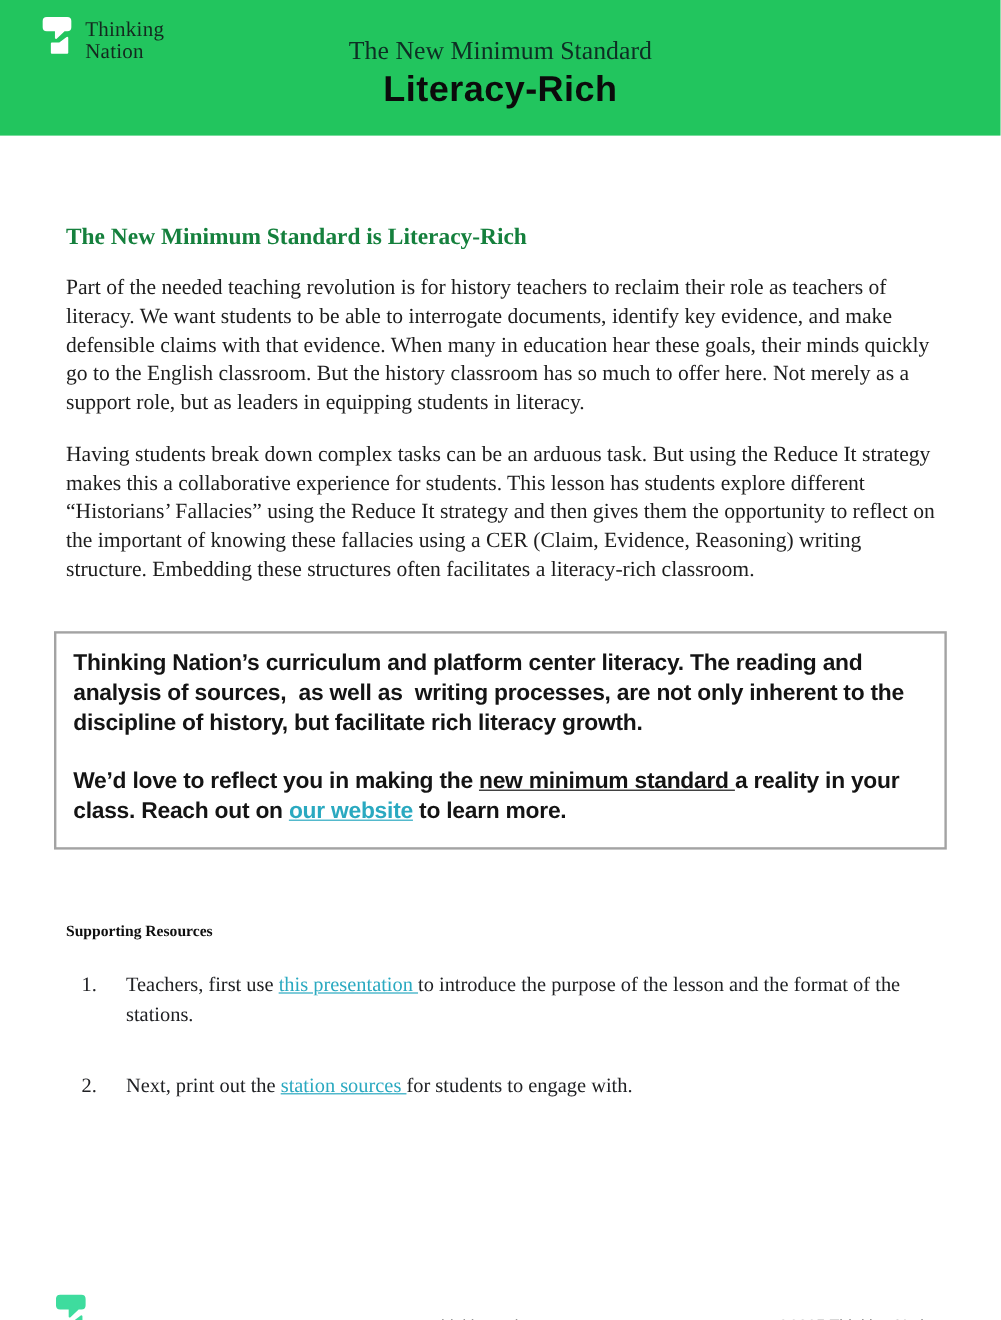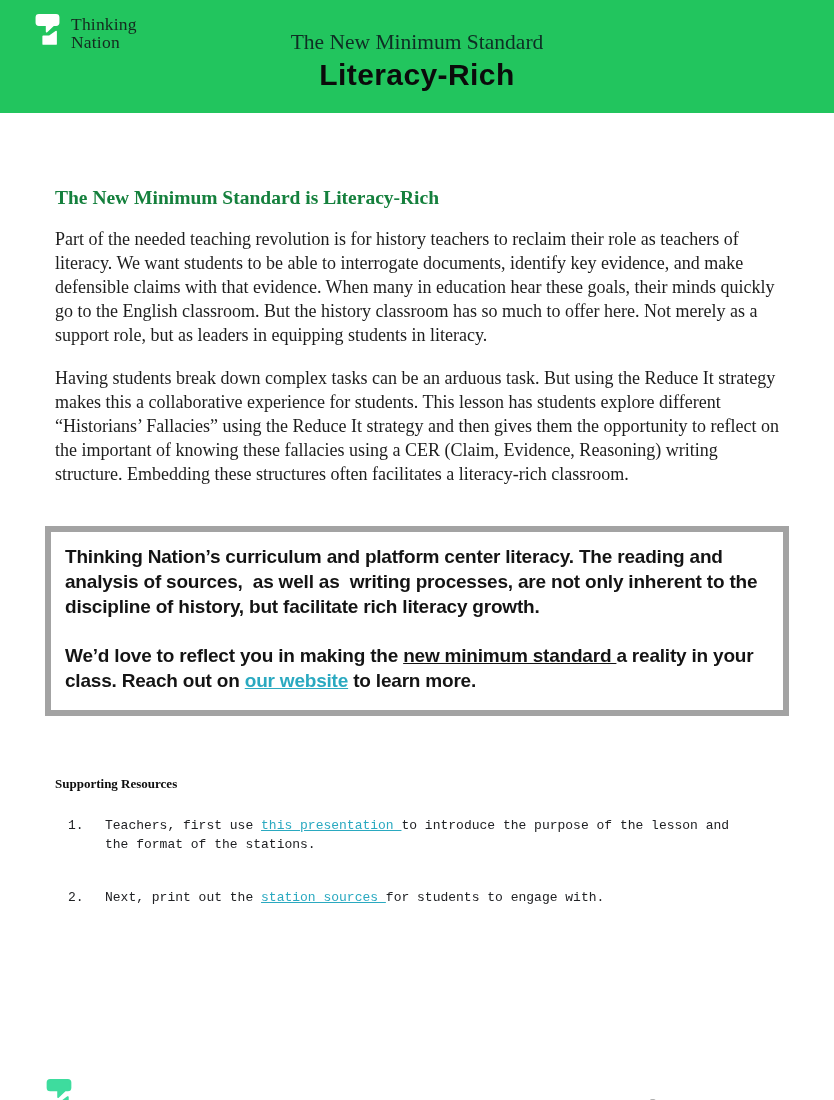--- a/index.html
+++ b/index.html
@@ -66,21 +66,21 @@
   .doc-para {
     margin-top: 18px;
     font-size: 18px;
     line-height: 1.34;
     color: #1d1d1d;
   }
 
   
   .callout {
     margin: 40px -10px 0 -10px;
-    border: 6px solid #a3a3a3;
+    border: 2px solid #a3a3a3;
     background: #ffffff;
     padding: 13px 14px 17px 14px;
   }
   .callout p {
     font-family: "Liberation Sans", sans-serif;
     font-weight: 700;
     font-size: 19px;
     line-height: 1.31;
     letter-spacing: -0.2px;
     color: #141414;
@@ -99,22 +99,22 @@
   .resources-heading {
     font-family: "Liberation Serif", serif;
     font-weight: 700;
     font-size: 13px;
     color: #0e0e0e;
   }
   .resources ol {
     list-style: none;
     counter-reset: res;
     margin: 25px 0 0 13px;
-    font-family: Liberation Mono, monospace;
-    font-size: 13px;
+    font-family: Liberation Serif, serif;
+    font-size: 17px;
     line-height: 1.42;
     color: #202124;
   }
   .resources li {
     counter-increment: res;
     position: relative;
     padding-left: 37px;
     margin-bottom: 35px;
     max-width: 690px;
   }

